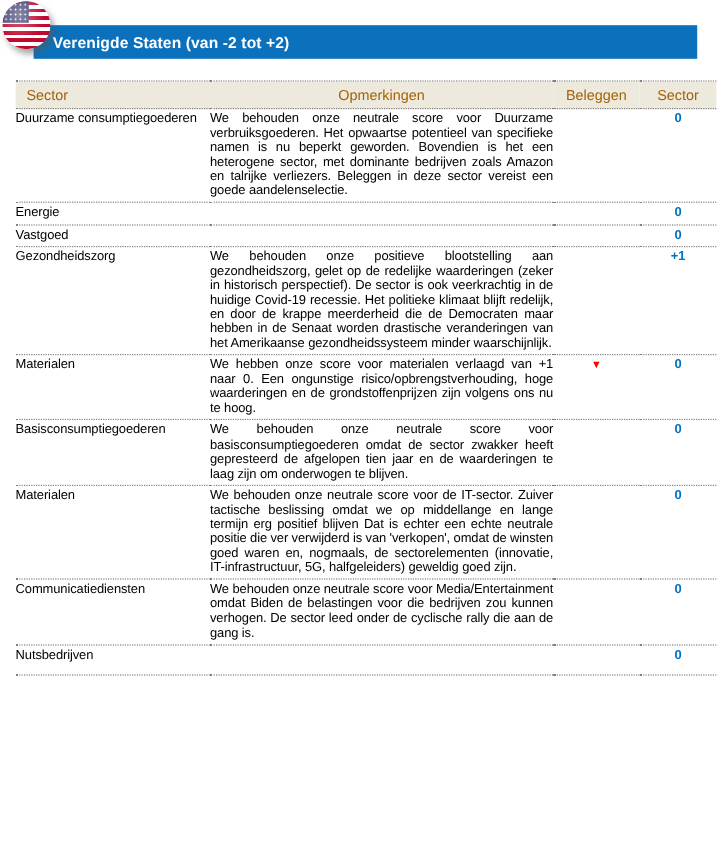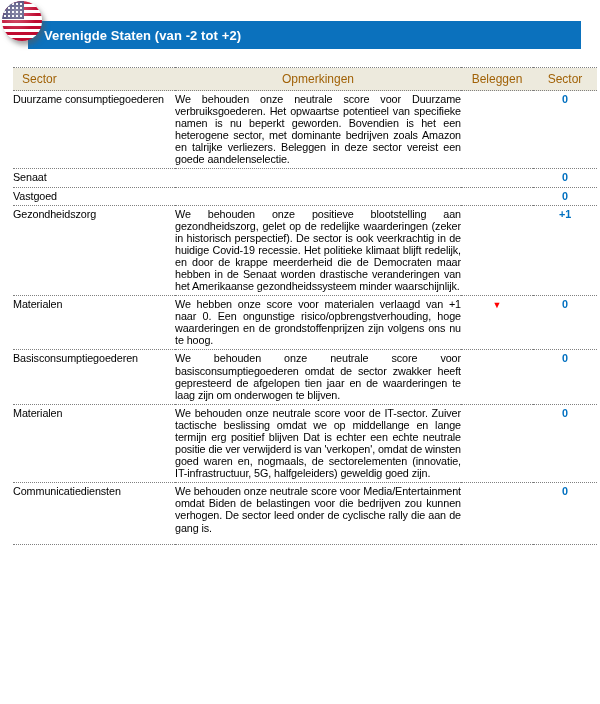--- a/index.html
+++ b/index.html
@@ -141,21 +141,21 @@
     <td class="c-change">
       <span class="down"></span>
     </td>
     <td class="c-score" style="color: rgb(0, 112, 192);">
       <span>0</span>
     </td>
   </tr>
 
   <tr class="data-row">
     <td class="c-sector">
-      <span>Senaat</span>
+      <span>Energie</span>
     </td>
     <td class="c-comment">
       <span></span>
     </td>
     <td class="c-change">
       <span class="down"></span>
     </td>
     <td class="c-score" style="color: rgb(0, 112, 192);">
       <span>0</span>
     </td>
@@ -246,14 +246,28 @@
       <span>We behouden onze neutrale score voor Media/Entertainment omdat Biden de belastingen voor die bedrijven zou kunnen verhogen. De sector leed onder de cyclische rally die aan de gang is.</span>
     </td>
     <td class="c-change">
       <span class="down"></span>
     </td>
     <td class="c-score" style="color: rgb(0, 112, 192);">
       <span>0</span>
     </td>
   </tr>
 
+  <tr class="data-row">
+    <td class="c-sector">
+      <span>Nutsbedrijven</span>
+    </td>
+    <td class="c-comment">
+      <span></span>
+    </td>
+    <td class="c-change">
+      <span class="down"></span>
+    </td>
+    <td class="c-score" style="color: rgb(0, 112, 192);">
+      <span>0</span>
+    </td>
+  </tr>
 </tbody>
 </table>
 
 </body></html>

